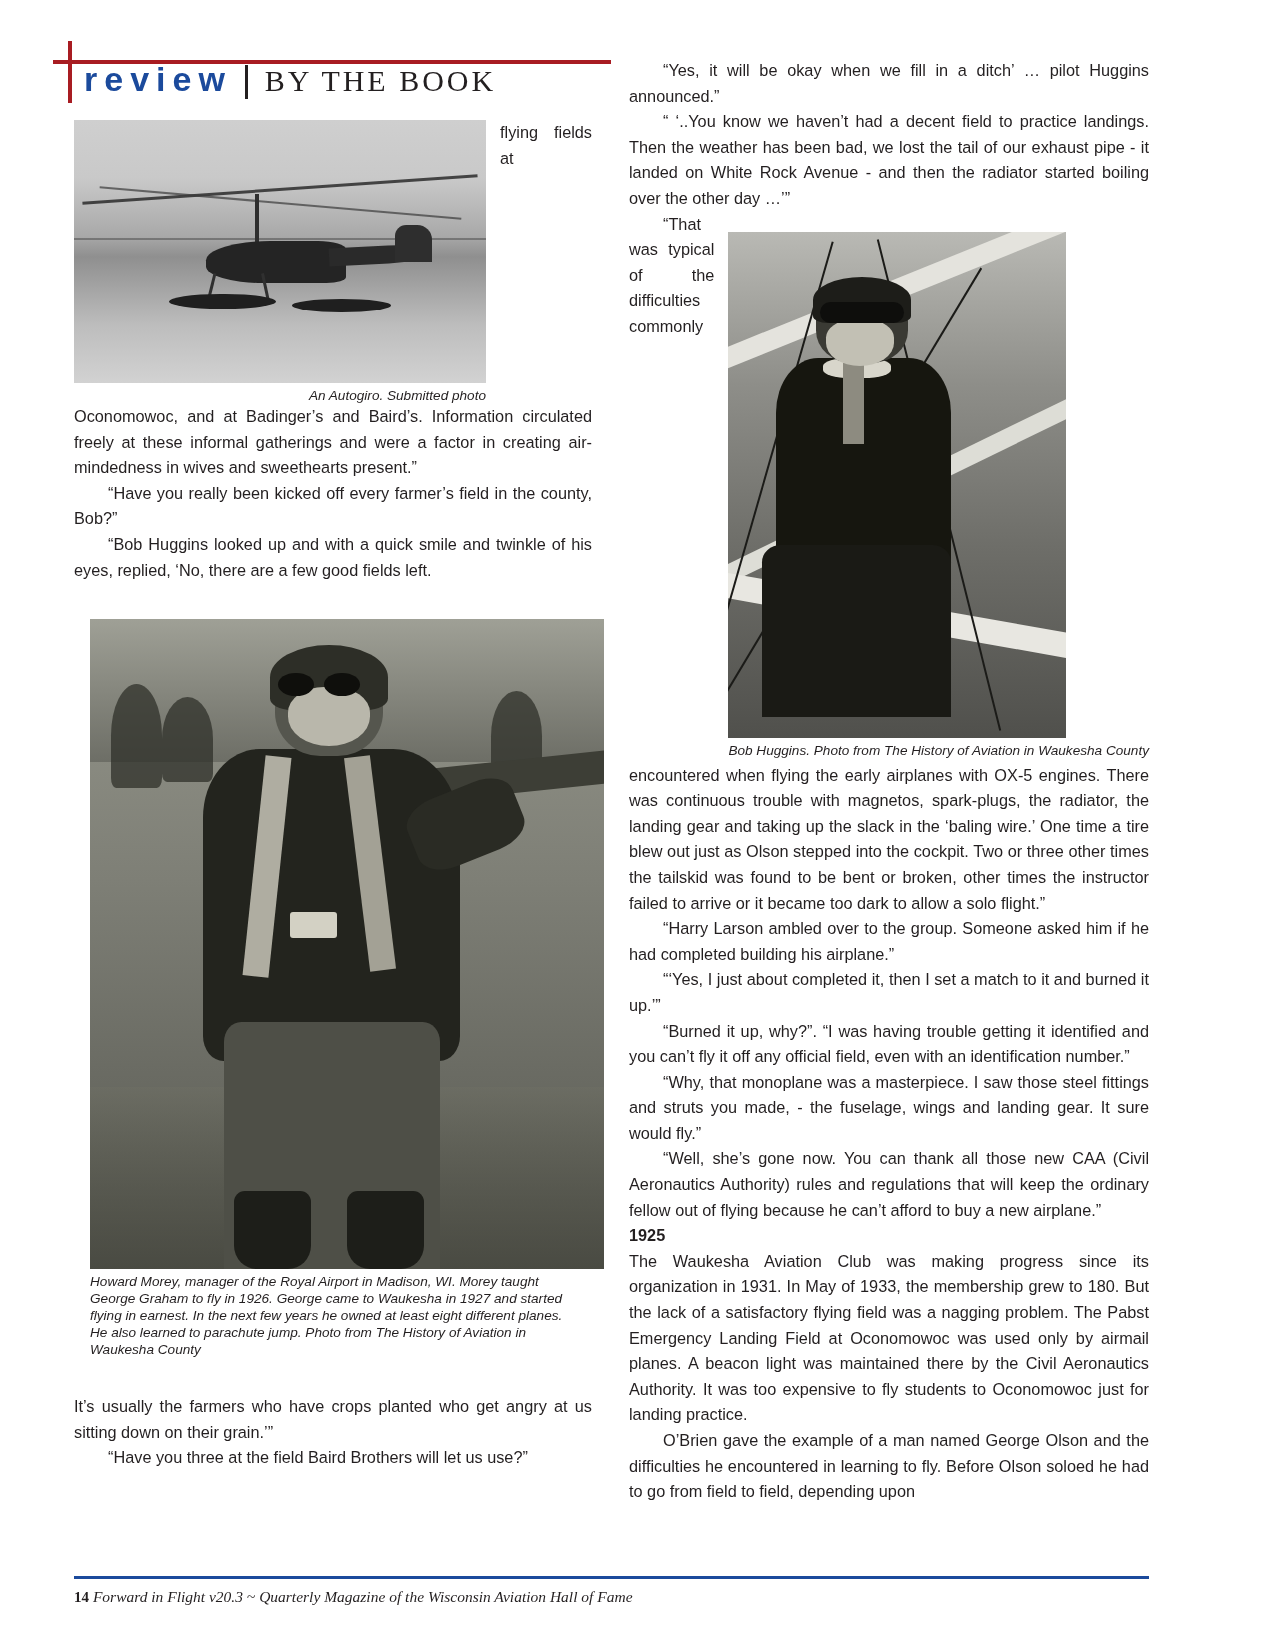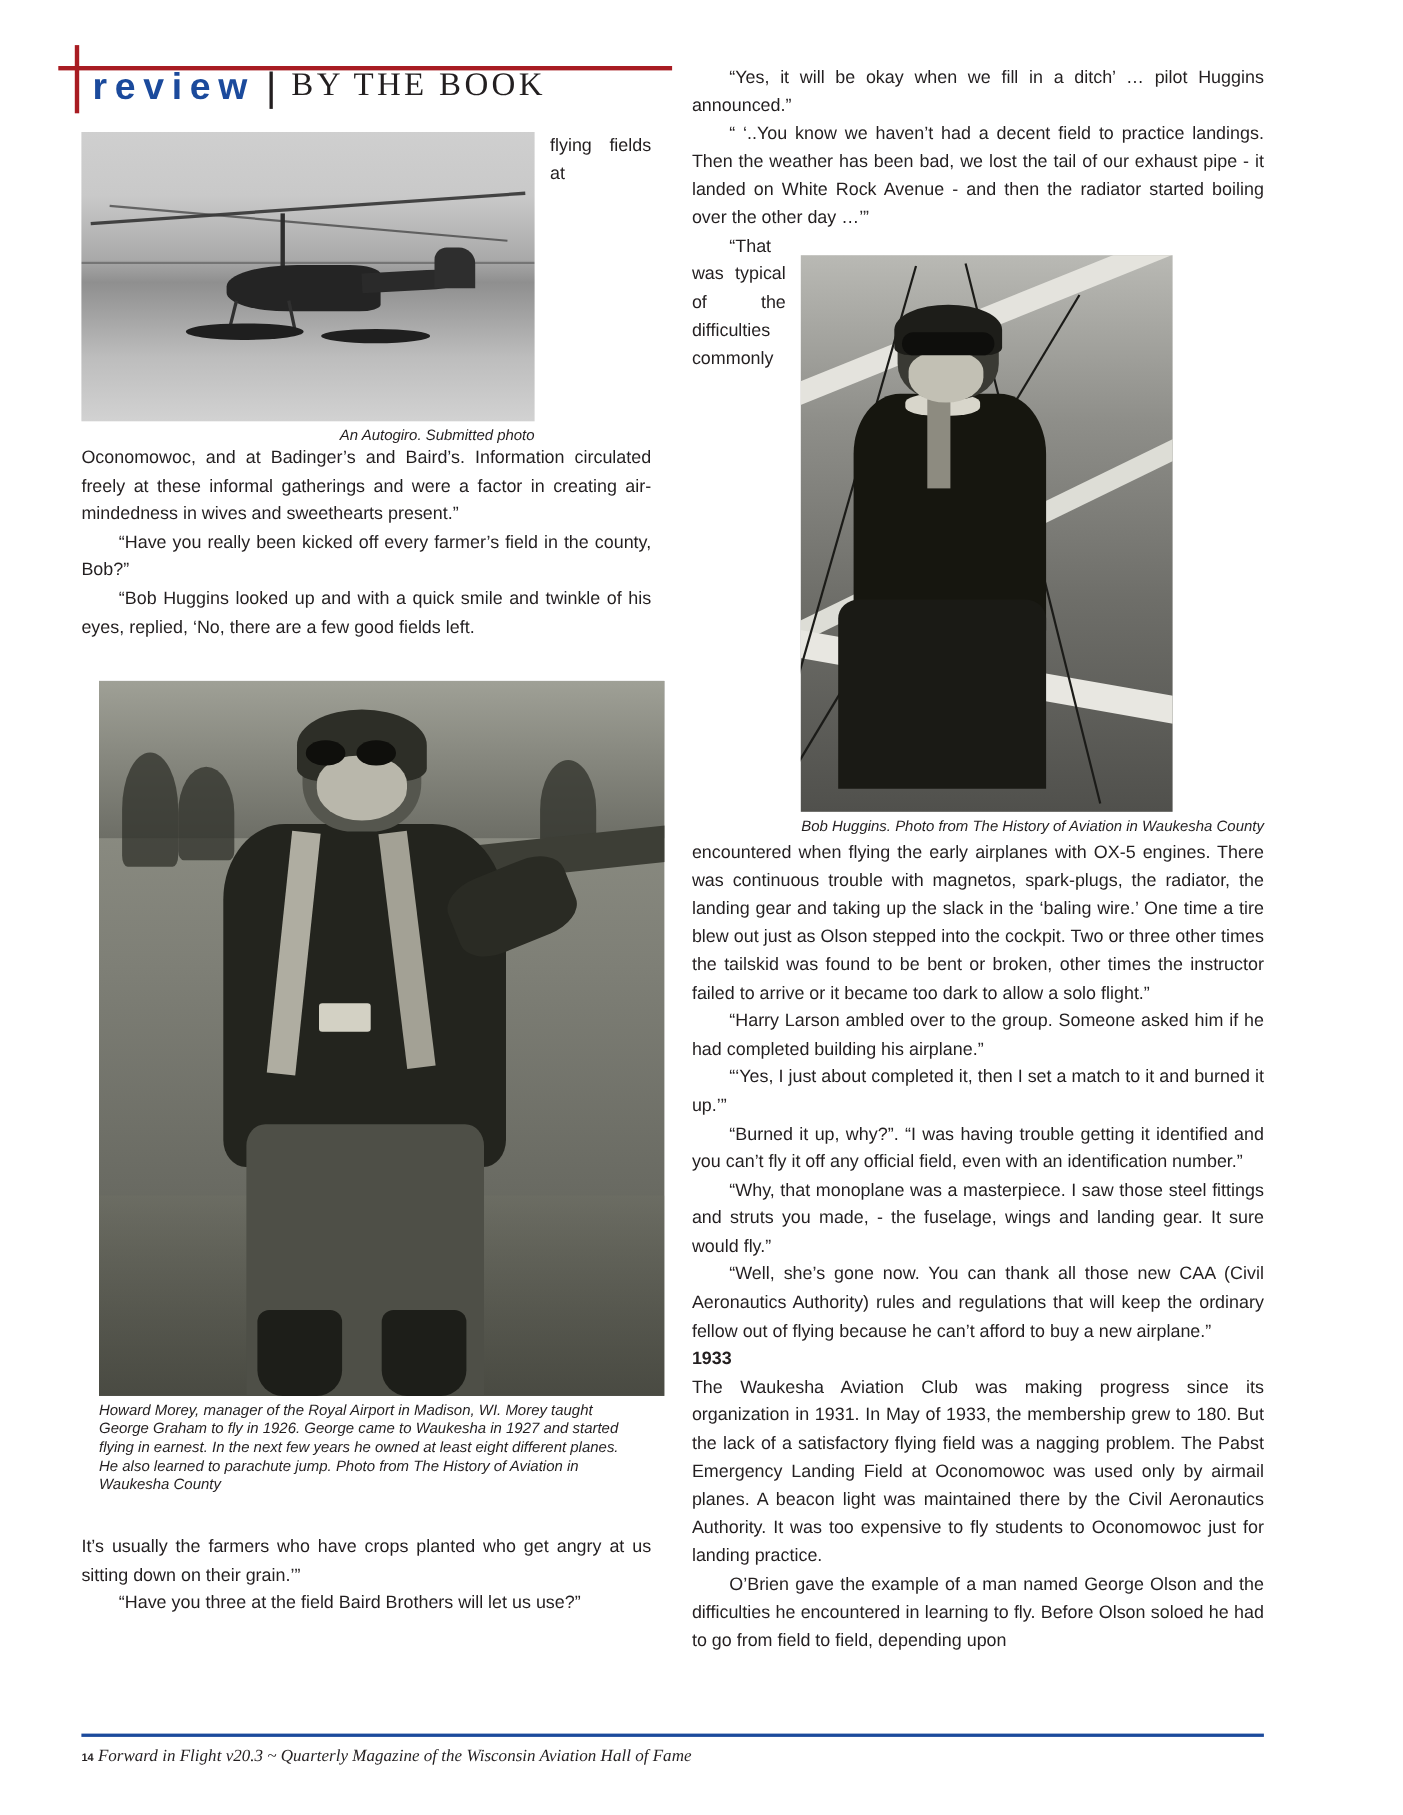--- a/index.html
+++ b/index.html
@@ -30,21 +30,21 @@
   .rule-vert {
     position: absolute;
     left: 68px; top: 41px;
     width: 4px; height: 62px;
     background: #a81c22;
   }
   .mast-title {
     position: absolute;
     left: 84px; top: 62px;
     display: flex;
-    align-items: flex-start;
+    align-items: flex-end;
     gap: 0px;
   }
   .mast-review {
     font-family: "Liberation Sans", sans-serif;
     font-weight: 700;
     font-size: 34px;
     letter-spacing: 7px;
     color: #1b4a9c;
     line-height: 1;
   }
@@ -385,24 +385,24 @@
     margin-bottom: 9px;
   }
   .footer-text {
     font-family: "Liberation Serif", serif;
     font-style: italic;
     font-size: 15.5px;
     color: #231f20;
     white-space: nowrap;
   }
   .footer-page {
-    font-family: Liberation Sans, sans-serif;
+    font-family: Liberation Serif, serif;
     font-style: normal;
     font-weight: 700;
-    font-size: 10px;
+    font-size: 15px;
   }
 </style>
 </head>
 <body>
 
 <div class="masthead">
   <div class="rule-horiz"></div>
   <div class="rule-vert"></div>
   <div class="mast-title">
     <span class="mast-review">review</span>
@@ -492,21 +492,21 @@
     <figcaption class="caption">Bob Huggins. Photo from The History of Aviation in Waukesha County</figcaption>
   </figure>
 
   <p class="indent">“That was typical of the difficulties commonly encountered when flying the early airplanes with OX-5 engines. There was continuous trouble with magnetos, spark-plugs, the radiator, the landing gear and taking up the slack in the ‘baling wire.’ One time a tire blew out just as Olson stepped into the cockpit. Two or three other times the tailskid was found to be bent or broken, other times the instructor failed to arrive or it became too dark to allow a solo flight.”</p>
   <p class="indent">“Harry Larson ambled over to the group. Someone asked him if he had completed building his airplane.”</p>
   <p class="indent">“‘Yes, I just about completed it, then I set a match to it and burned it up.’”</p>
   <p class="indent">“Burned it up, why?”.        “I was having trouble getting it identified and you can’t fly it off any official field, even with an identification number.”</p>
   <p class="indent">“Why, that monoplane was a masterpiece. I saw those steel fittings and struts you made, - the fuselage, wings and landing gear. It sure would fly.”</p>
   <p class="indent">“Well, she’s gone now. You can thank all those new CAA (Civil Aeronautics Authority) rules and regulations that will keep the ordinary fellow out of flying because he can’t afford to buy a new airplane.”</p>
 
-  <p class="heading">1933</p>
+  <p class="heading">1925</p>
 
   <p class="noindent">The Waukesha Aviation Club was making  progress since its organization  in 1931. In May of 1933, the membership grew to 180. But the lack of a satisfactory flying field was a nagging problem. The Pabst Emergency Landing Field at Oconomowoc was used only by airmail planes. A beacon light was maintained there by the Civil Aeronautics Authority. It was too expensive to fly students to Oconomowoc just for landing practice.</p>
   <p class="indent">O’Brien gave the example of a man named George Olson and the difficulties he encountered in learning to fly. Before Olson soloed he had to go from field to field, depending upon</p>
 </div>
 
 <div class="footer">
   <div class="footer-rule"></div>
   <div class="footer-text">
     <span class="footer-page">14</span>
     <span>Forward in Flight v20.3 ~ Quarterly Magazine of the Wisconsin Aviation Hall of Fame</span>

